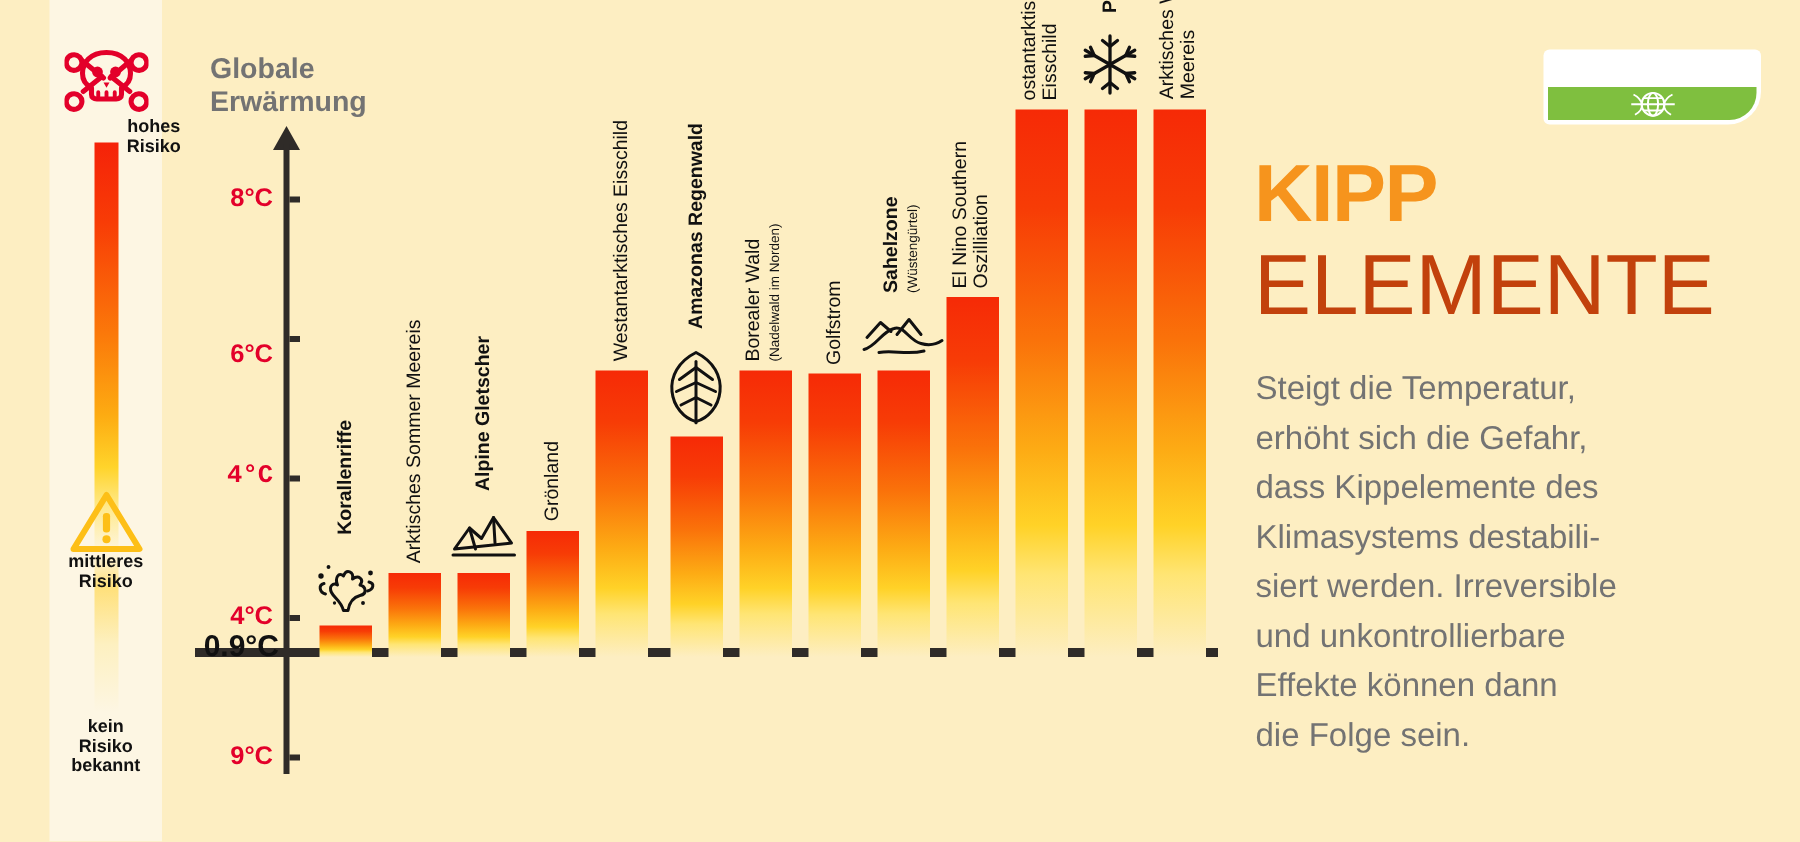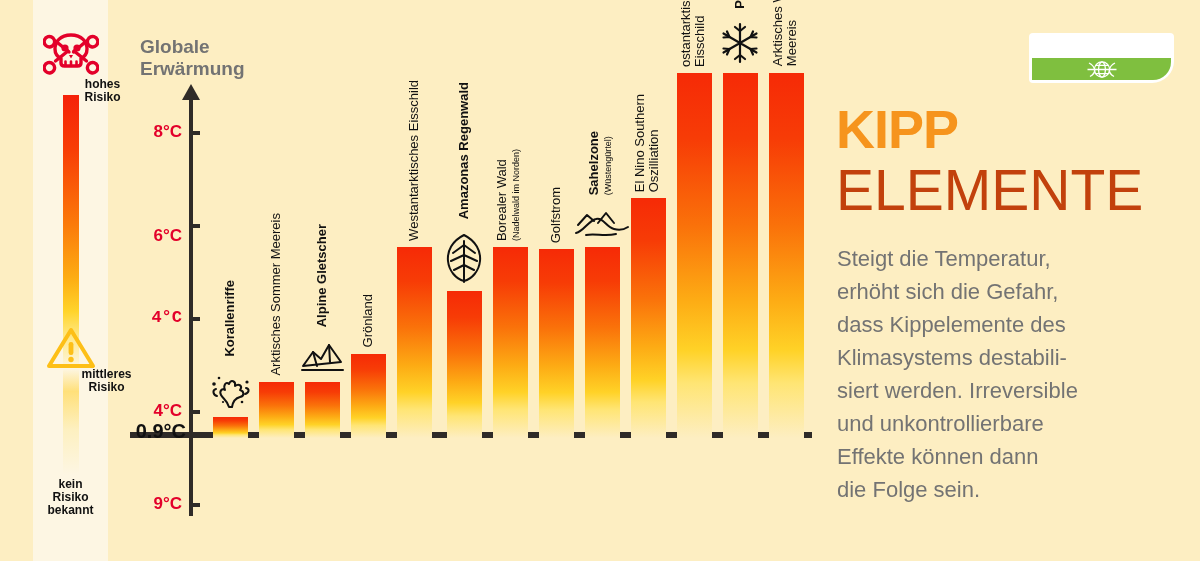--- a/index.html
+++ b/index.html
@@ -22,21 +22,21 @@
     background:linear-gradient(to bottom,#f52209 0%,#f83c06 14%,#fb7a0a 34%,#fdac12 48%,#ffd42b 57%,#ffe98b 64%,#fdf6e3 72%,#ffe07a 78%,#fdf0c0 88%,#fdf6e3 100%);
   }
   .risk-icon{position:absolute;left:0;width:75px;text-align:center;}
   .risk-label{
     position:absolute;left:0;width:75px;text-align:center;
     font-size:12px;font-weight:bold;color:#111;line-height:13px;
   }
   .icon-skull{top:30px;}
   .lbl-high{top:78px;margin-left:32px;}
   .icon-warn{top:325px;}
-  .lbl-mid{top:368px;padding-left:36px;}
+  .lbl-mid{top:368px;}
   .lbl-none{top:478px;}
 
   
   .chart{position:absolute;left:0;top:0;width:820px;height:561px;}
   .axis-title{
     position:absolute;left:140px;top:36px;
     font-size:19px;font-weight:bold;color:#737373;line-height:22px;
     white-space:pre-line;
   }
   .y-axis{

